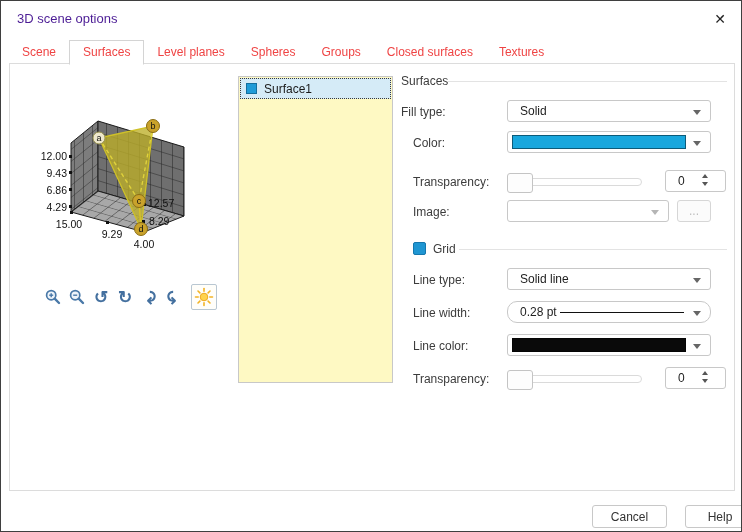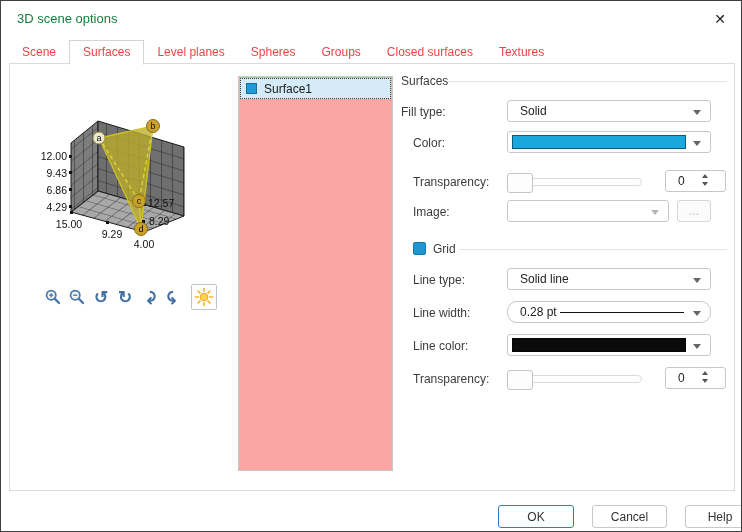--- a/index.html
+++ b/index.html
@@ -3,42 +3,42 @@
 <meta charset="utf-8">
 <style>
   html,body{margin:0;padding:0;background:#9a9a9a;}
   .window{
     position:relative;width:742px;height:532px;background:#fff;
     border:1px solid #3f3f3f;box-sizing:border-box;overflow:hidden;
     font-family:"Liberation Sans",sans-serif;color:#2b2b2b;font-size:12px;
   }
   
   .titlebar{position:absolute;left:0;top:0;width:100%;height:38px;background:#fff;}
-  .title{position:absolute;left:16px;top:10px;font-size:13px;color:#15803d;}
+  .title{position:absolute;left:16px;top:10px;font-size:13px;color:#4c1d95;}
   .close-btn{position:absolute;right:10px;top:8px;width:22px;height:20px;
     display:flex;align-items:center;justify-content:center;font-size:14px;color:#222;cursor:pointer;}
   
   .tabbar{position:absolute;left:8px;top:40px;height:23px;display:flex;z-index:3;}
   .tab{padding:0 13px;line-height:22px;height:22px;color:#ef4444;cursor:pointer;}
   .tab.active{border:1px solid #d4d4d4;border-bottom:1px solid #fff;background:#fff;
     height:23px;line-height:22px;margin-top:-1px;}
   .panel{position:absolute;left:8px;top:62px;width:726px;height:428px;
     border:1px solid #dcdcdc;box-sizing:border-box;background:#fff;z-index:1;}
   
   .preview-svg{position:absolute;left:28px;top:98px;z-index:2;}
   .ptoolbar{position:absolute;left:42px;top:283px;height:26px;display:flex;align-items:center;gap:4px;z-index:2;}
   .tool{width:20px;height:22px;display:flex;align-items:center;justify-content:center;cursor:pointer;}
   .glyph{font-size:17px;font-weight:bold;color:#44709f;line-height:1;}
   .rot90{display:inline-block;transform:rotate(90deg);}
   .rotm90{display:inline-block;transform:rotate(-90deg);}
   .sunbox{width:24px;height:24px;border:1px solid #b9c7d2;border-radius:2px;background:#fffefa;
     display:flex;align-items:center;justify-content:center;cursor:pointer;margin-left:4px;}
   
-  .listbox{position:absolute;left:237px;top:75px;width:155px;height:395px;
-    border:1px solid #c8c8c8;box-sizing:border-box;background:#fca5a5;z-index:2;}
+  .listbox{position:absolute;left:237px;top:75px;width:155px;height:307px;
+    border:1px solid #c8c8c8;box-sizing:border-box;background:#fef9c3;z-index:2;}
   .list-item{margin:1px;height:21px;display:flex;align-items:center;cursor:pointer;}
   .list-item.selected{background:#d5ebf7;outline:1px dotted #3a3a3a;outline-offset:-1px;}
   .sq{width:11px;height:11px;margin-left:6px;border:1px solid #156f9e;box-sizing:border-box;}
   .list-label{padding-left:7px;color:#1a1a1a;}
   
   .flabel{position:absolute;color:#3c3c3c;z-index:2;}
   .gtitle{position:absolute;color:#3c3c3c;z-index:2;}
   .divider{position:absolute;height:1px;background:#e3e3e3;z-index:2;}
   .combo{position:absolute;width:204px;height:22px;border:1px solid #c8c8c8;border-radius:3px;
     background:#fff;box-sizing:border-box;z-index:2;display:flex;align-items:center;cursor:pointer;}
@@ -271,17 +271,16 @@
     <div class="handle"></div>
   </div>
   <div class="spin" style="left:664px;top:366px;">
     <span class="num">0</span>
     <span class="btns">
       <span class="tri-up"></span>
       <span class="tri-down"></span>
     </span>
   </div>
 
-  <div class="btn default" style="left:497px;width:76px;">OK</div>
   <div class="btn" style="left:591px;width:75px;">Cancel</div>
   <div class="btn" style="left:684px;width:70px;">Help</div>
 
 </div>
 
 </body></html>

